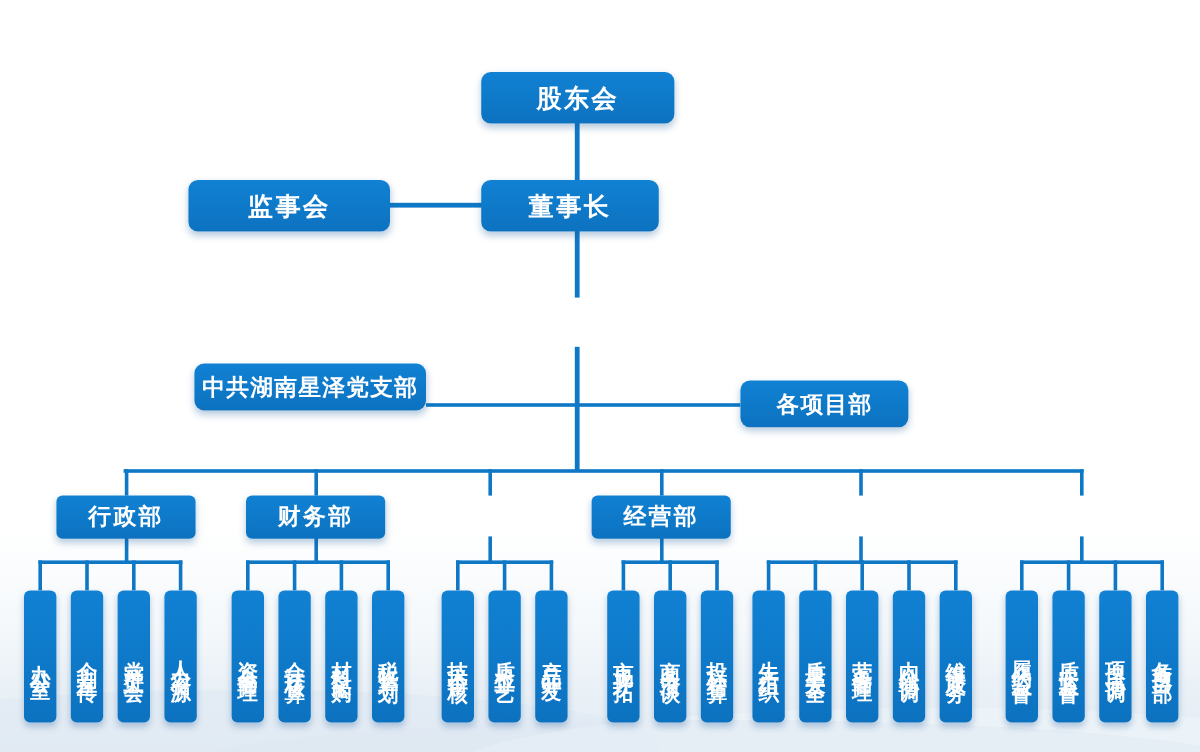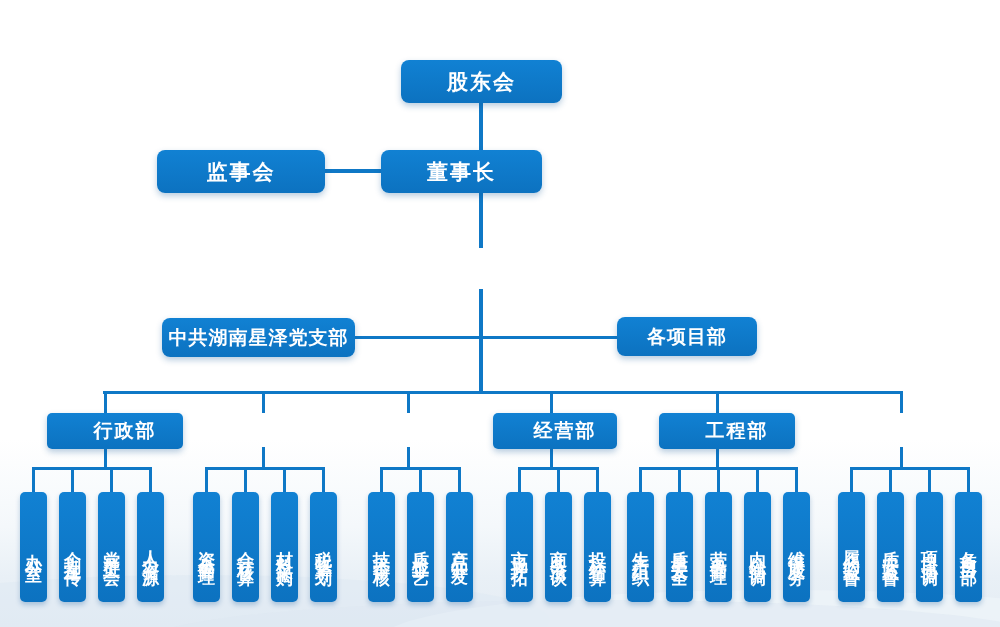--- a/index.html
+++ b/index.html
@@ -16,21 +16,21 @@
   .box{
     position:absolute;display:flex;align-items:center;justify-content:center;
     background:linear-gradient(180deg,#1181d3 0%,#0c72c0 100%);
     color:#ffffff;font-weight:bold;text-align:center;
     border-radius:8px;box-shadow:0 3px 6px rgba(20,85,150,.30);
     letter-spacing:2px;
   }
   .lv1{font-size:21px;}
   .lv2{font-size:20px;}
   .lv3{font-size:19px;letter-spacing:1px;}
-  .dept{font-size:19px;border-radius:5px;padding-left:20px;}
+  .dept{font-size:19px;border-radius:5px;}
   .vbox{
     writing-mode:vertical-rl;text-orientation:upright;
     font-size:17px;letter-spacing:6px;border-radius:5px;
     padding-top:4px;box-shadow:0 3px 5px rgba(20,85,150,.28);
   }
 </style>
 </head>
 <body>
 
 <div id="stage">
@@ -86,27 +86,27 @@
   <div class="line" style="left:717px;top:467px;width:3px;height:25px;"></div>
   <div class="line" style="left:756px;top:467px;width:3px;height:25px;"></div>
   <div class="line" style="left:795px;top:467px;width:3px;height:25px;"></div>
   <div class="line" style="left:850px;top:467px;width:3px;height:25px;"></div>
   <div class="line" style="left:889px;top:467px;width:3px;height:25px;"></div>
   <div class="line" style="left:928px;top:467px;width:3px;height:25px;"></div>
   <div class="line" style="left:967px;top:467px;width:3px;height:25px;"></div>
 
   <div class="box lv1" style="left:157px;top:150px;width:168px;height:43px;">监事会</div>
   <div class="box lv1" style="left:401px;top:60px;width:161px;height:43px;">股东会</div>
-  <div class="box lv1" style="left:381px;top:150px;width:161px;height:43px;">董事长</div>
-  <div class="box lv3" style="left:162px;top:318px;width:193px;height:39px;">中共湖南星泽党支部</div>
+  <div class="box lv1" style="left:401px;top:150px;width:148px;height:43px;">董事长</div>
+  <div class="box lv3" style="left:162px;top:303px;width:193px;height:39px;">中共湖南星泽党支部</div>
   <div class="box lv3" style="left:617px;top:317px;width:140px;height:39px;">各项目部</div>
 
   <div class="box dept" style="left:47px;top:413px;width:116px;height:36px;">行政部</div>
-  <div class="box dept" style="left:493px;top:413px;width:104px;height:36px;">经营部</div>
-  <div class="box dept" style="left:659px;top:413px;width:116px;height:36px;">工程部</div>
+  <div class="box dept" style="left:205px;top:413px;width:116px;height:36px;">财务部</div>
+  <div class="box dept" style="left:493px;top:413px;width:116px;height:36px;">经营部</div>
 
   <div class="box vbox" style="left:20px;top:492px;width:27px;height:106px;">办公室</div>
   <div class="box vbox" style="left:59px;top:492px;width:27px;height:106px;">企划宣传</div>
   <div class="box vbox" style="left:98px;top:492px;width:27px;height:106px;">党群工会</div>
   <div class="box vbox" style="left:137px;top:492px;width:27px;height:106px;">人力资源</div>
 
   <div class="box vbox" style="left:193px;top:492px;width:27px;height:106px;">资金管理</div>
   <div class="box vbox" style="left:232px;top:492px;width:27px;height:106px;">会计核算</div>
   <div class="box vbox" style="left:271px;top:492px;width:27px;height:106px;">材料采购</div>
   <div class="box vbox" style="left:310px;top:492px;width:27px;height:106px;">税收筹划</div>

